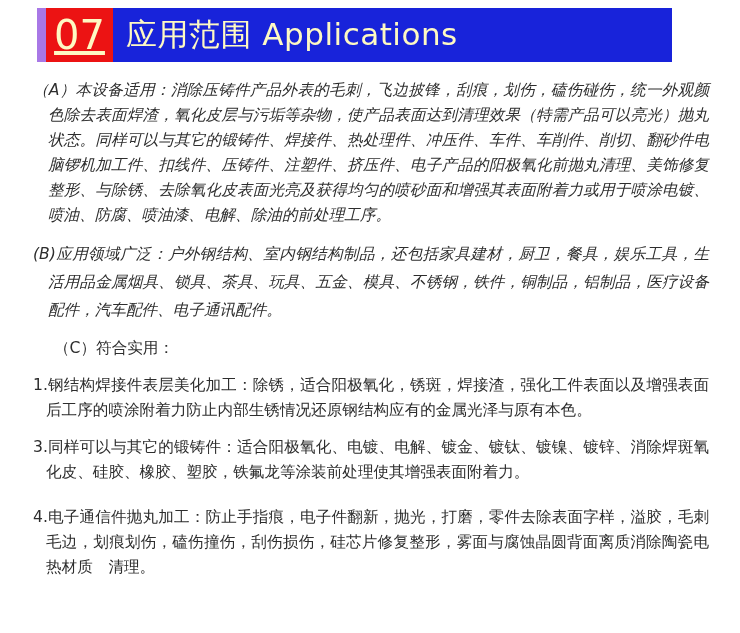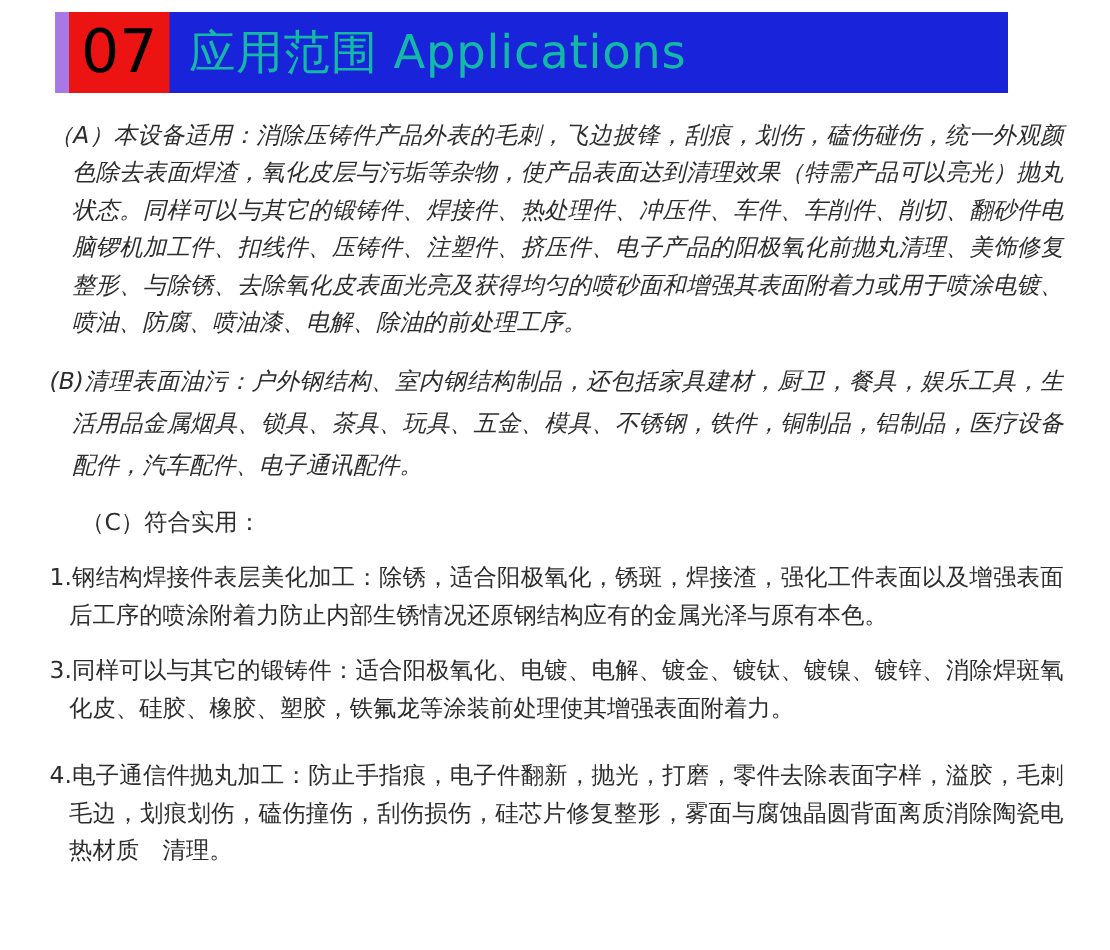--- a/index.html
+++ b/index.html
@@ -11,23 +11,23 @@
   
   .banner{
     position:absolute;left:37px;top:8px;width:635px;height:54px;
     background:#1823da;display:flex;align-items:center;
   }
   .accent{width:9px;height:54px;background:#a878e6;flex:none;}
   .numbox{
     width:67px;height:54px;background:#ec1313;flex:none;
     display:flex;align-items:center;justify-content:center;
   }
-  .numbox span{color:#000000;font-size:40px;line-height:1;}
+  .numbox span{color:#fef9c3;font-size:40px;line-height:1;text-decoration:underline;}
   .banner-title{
-    color:#14b8a6;font-size:31px;padding-left:13px;white-space:nowrap;
+    color:#fef9c3;font-size:31px;padding-left:13px;white-space:nowrap;
     letter-spacing:0.5px;
   }
   
   .content{
     position:absolute;left:33px;top:70px;width:676px;
     color:#2d2d2d;font-size:15.6px;line-height:25px;
     text-align:justify;
   }
   p{margin:0;}
   .hang15{padding-left:15px;text-indent:-15px;font-style:italic;}
@@ -47,21 +47,21 @@
   <div class="numbox">
     <span>07</span>
   </div>
   <div class="banner-title">应用范围 Applications</div>
 </div>
 
 <div class="content">
 
   <p class="para-a hang15"><span>（A）本设备适用：</span><span>消除压铸件产品外表的毛刺，飞边披锋，刮痕，划伤，磕伤碰伤，统一外观颜色除去表面焊渣，氧化皮层与污垢等杂物，使产品表面达到清理效果（特需产品可以亮光）抛丸状态。同样可以与其它的锻铸件、焊接件、热处理件、冲压件、车件、车削件、削切、翻砂件电脑锣机加工件、扣线件、压铸件、注塑件、挤压件、电子产品的阳极氧化前抛丸清理、美饰修复整形、与除锈、去除氧化皮表面光亮及获得均匀的喷砂面和增强其表面附着力或用于喷涂电镀、喷油、防腐、喷油漆、电解、除油的前处理工序。</span></p>
 
-  <p class="para-b hang15"><span>(B)清理表面油污：</span><span>户外钢结构、室内钢结构制品，还包括家具建材，厨卫，餐具，娱乐工具，生活用品金属烟具、锁具、茶具、玩具、五金、模具、不锈钢，铁件，铜制品，铝制品，医疗设备配件，汽车配件、电子通讯配件。</span></p>
+  <p class="para-b hang15"><span>(B)应用领域广泛：</span><span>户外钢结构、室内钢结构制品，还包括家具建材，厨卫，餐具，娱乐工具，生活用品金属烟具、锁具、茶具、玩具、五金、模具、不锈钢，铁件，铜制品，铝制品，医疗设备配件，汽车配件、电子通讯配件。</span></p>
 
   <p class="para-c"><span>（C）符合实用：</span></p>
 
   <p class="item hang13"><span>1.</span><span class="u">钢结构焊接件表层美化加工</span><span>：</span><span>除锈，适合阳极氧化，锈斑，焊接渣，强化工件表面以及增强表面后工序的喷涂附着力防止内部生锈情况还原钢结构应有的金属光泽与原有本色。</span></p>
 
 
   <p class="item hang13"><span>3.</span><span class="u">同样可以与其它的锻铸件</span><span>：</span><span>适合阳极氧化、电镀、电解、镀金、镀钛、镀镍、镀锌、消除焊斑氧化皮、硅胶、橡胶、塑胶，铁氟龙等涂装前处理使其增强表面附着力。</span></p>
 
   <p class="item item-last hang13"><span>4.</span><span class="u">电子通信件抛丸加工</span><span>：</span><span>防止手指痕，电子件翻新，抛光，打磨，零件去除表面字样，溢胶，毛刺毛边，划痕划伤，磕伤撞伤，刮伤损伤，硅芯片修复整形，雾面与腐蚀晶圆背面离质消除陶瓷电热材质　清理。</span></p>
 

